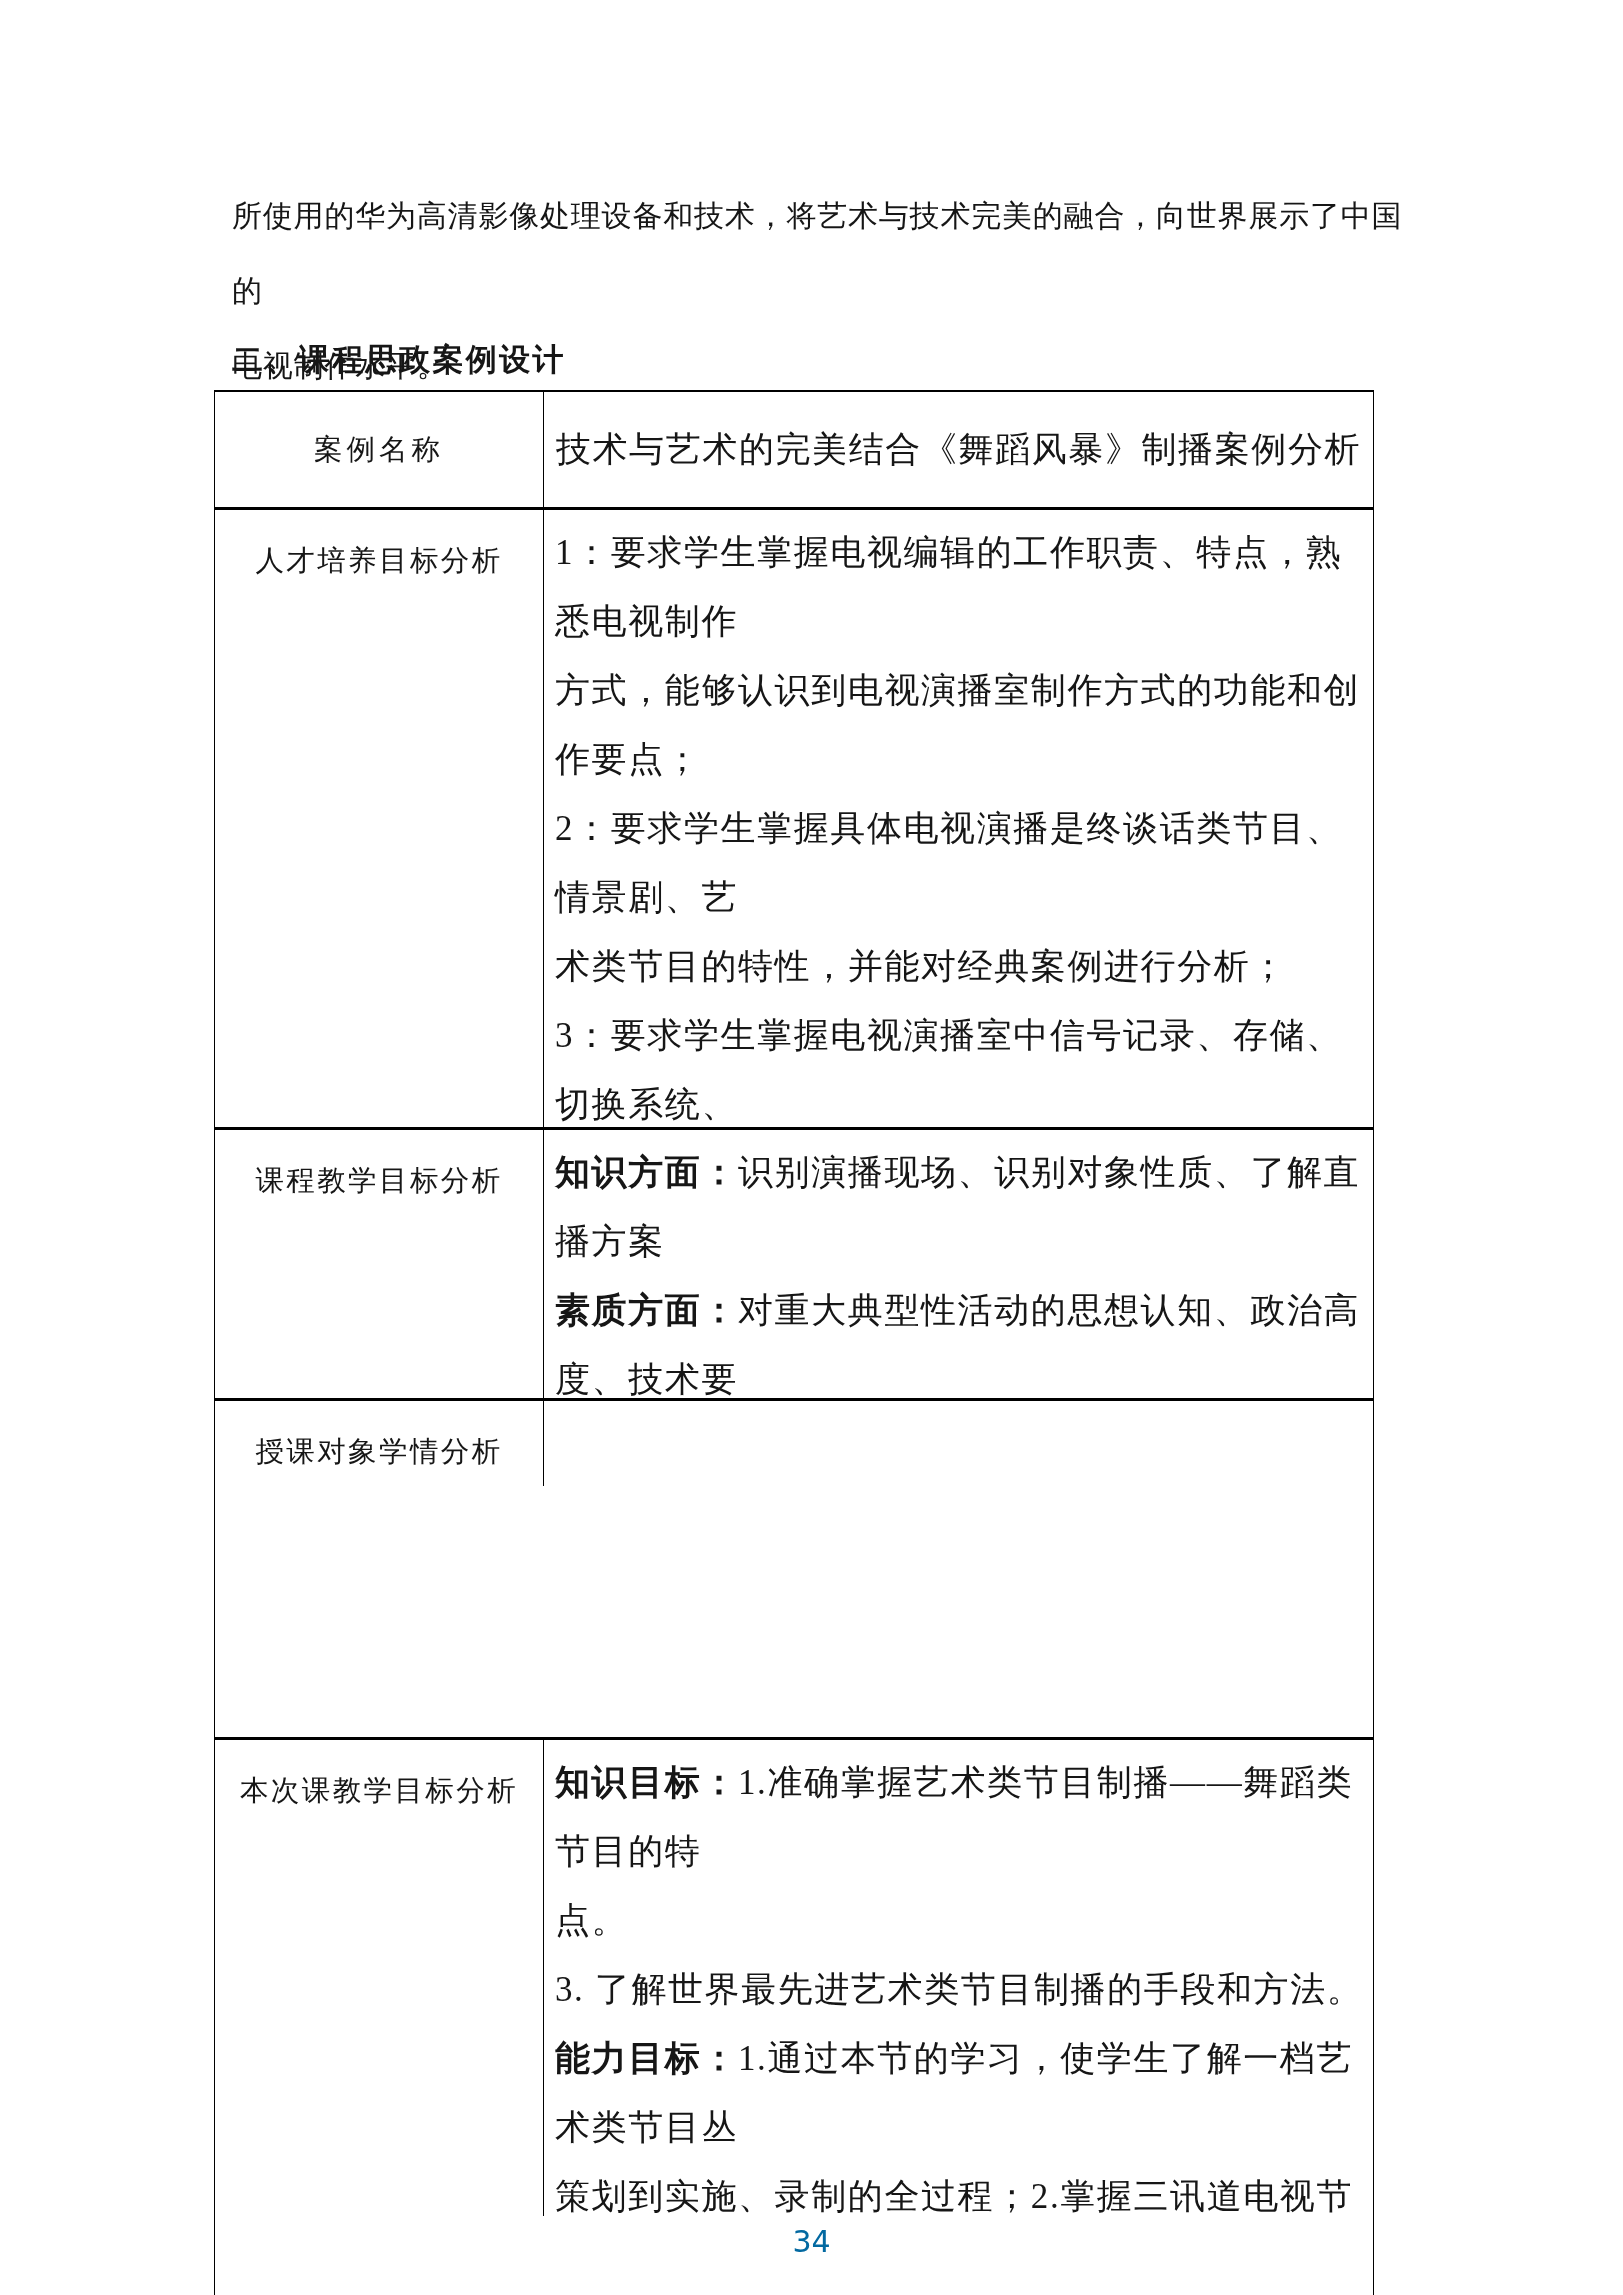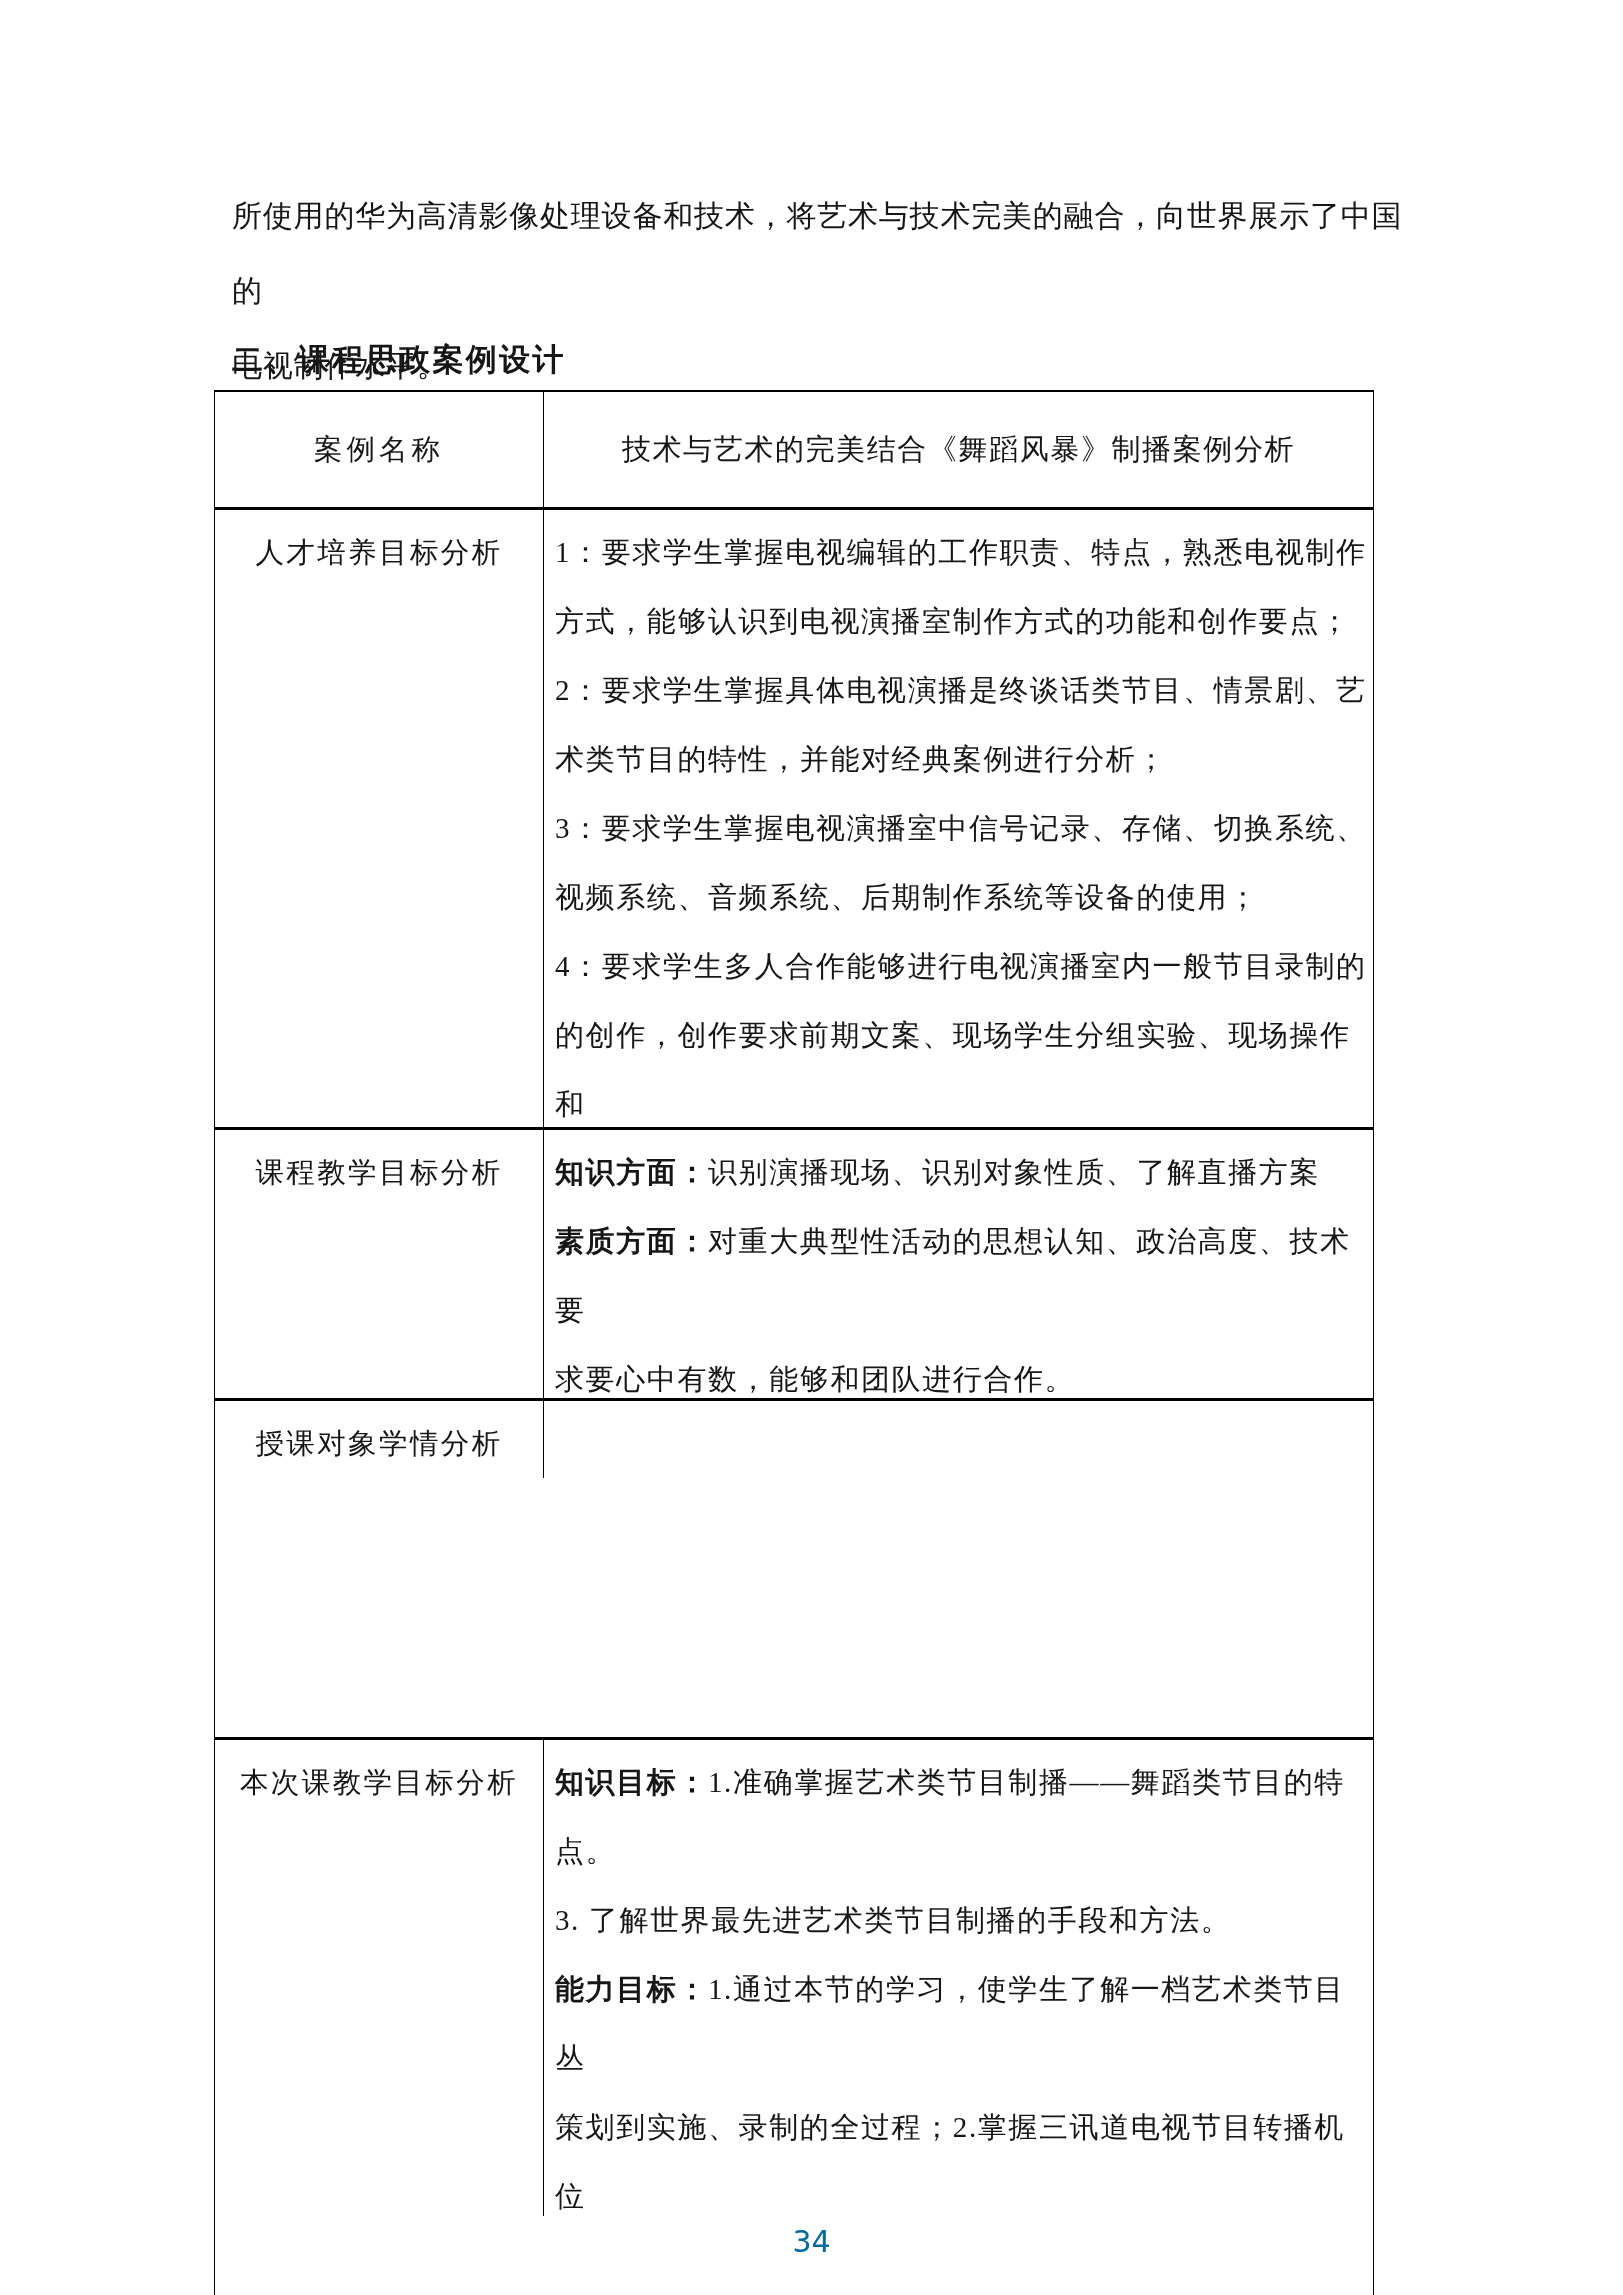--- a/index.html
+++ b/index.html
@@ -37,29 +37,29 @@
   }
   .t-row.r1 { height:118px; }
   .t-row.r2 { height:620px; }
   .t-row.r3 { height:271px; }
   .t-row.r4 { height:339px;flex-direction:column; }
   .t-row.r5 { height:476px; border-bottom:none; }
   .t-label {
     width:329px; box-sizing:border-box;
     border-right:1.6px solid #000;
     display:flex; justify-content:center; align-items:flex-start;
-    padding-top:8px;
+    padding-top:16px;
     font-size:28.5px; letter-spacing:2.4px; line-height:69px;
     text-align:center;
   }
   .t-row.r1 .t-label { align-items:center; padding-top:0; letter-spacing:4px; }
   .t-content {
     flex:1; box-sizing:border-box;
     padding:8px 6.3px 0 11px;
-    font-size:29px; line-height:69px; letter-spacing:1.6px;
+    font-size:35px; line-height:69px; letter-spacing:1.6px;
   }
   .t-row.r1 .t-content {
     display:flex; align-items:center; justify-content:center;
     text-align:center; padding:0 6.3px;
   }
   .seg-label {
     font-weight:bold;
     font-family:Liberation Serif, serif;
   }
   .seg-text { white-space:pre-line; }

